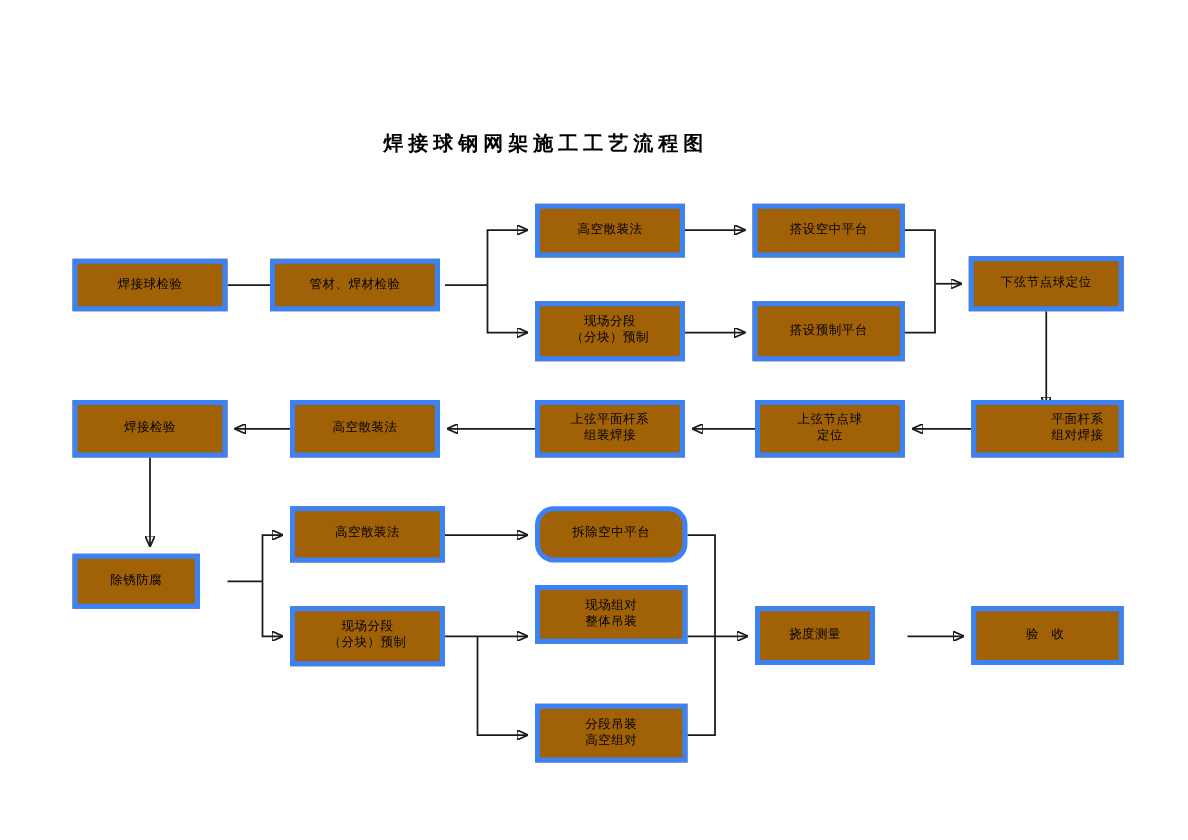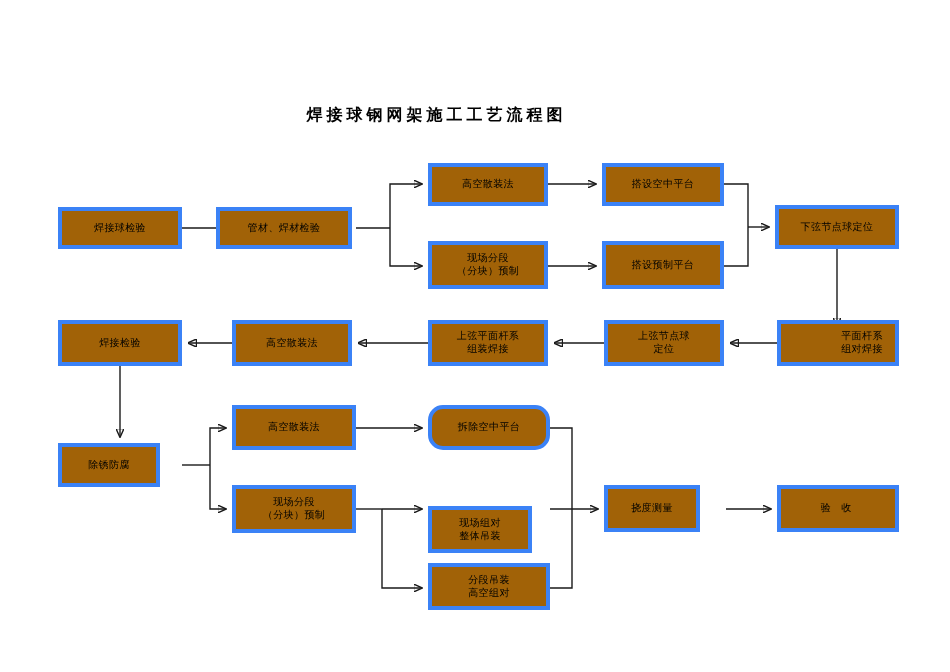--- a/index.html
+++ b/index.html
@@ -120,21 +120,21 @@
 定位</div>
       <div class="node" style="left: 428px; top: 320px; width: 120px; height: 46px;">上弦平面杆系
 组装焊接</div>
       <div class="node" style="left: 232px; top: 320px; width: 120px; height: 46px;">高空散装法</div>
       <div class="node" style="left: 58px; top: 320px; width: 124px; height: 46px;">焊接检验</div>
       <div class="node" style="left: 58px; top: 443px; width: 102px; height: 44px;">除锈防腐</div>
       <div class="node" style="left: 232px; top: 405px; width: 124px; height: 45px;">高空散装法</div>
       <div class="node" style="left: 232px; top: 485px; width: 124px; height: 48px;">现场分段
 （分块）预制</div>
       <div class="node" style="left: 428px; top: 405px; width: 122px; height: 45px; border-radius: 15px;">拆除空中平台</div>
-      <div class="node" style="left: 428px; top: 506px; width: 104px; height: 47px;">现场组对
+      <div class="node" style="left: 428px; top: 468px; width: 122px; height: 47px;">现场组对
 整体吊装</div>
       <div class="node" style="left: 428px; top: 563px; width: 122px; height: 47px;">分段吊装
 高空组对</div>
       <div class="node" style="left: 604px; top: 485px; width: 96px; height: 47px;">挠度测量</div>
       <div class="node wide-space" style="left: 777px; top: 485px; width: 122px; height: 47px;">验 收</div>
     </div>
 
 </div>
 
 </body></html>

